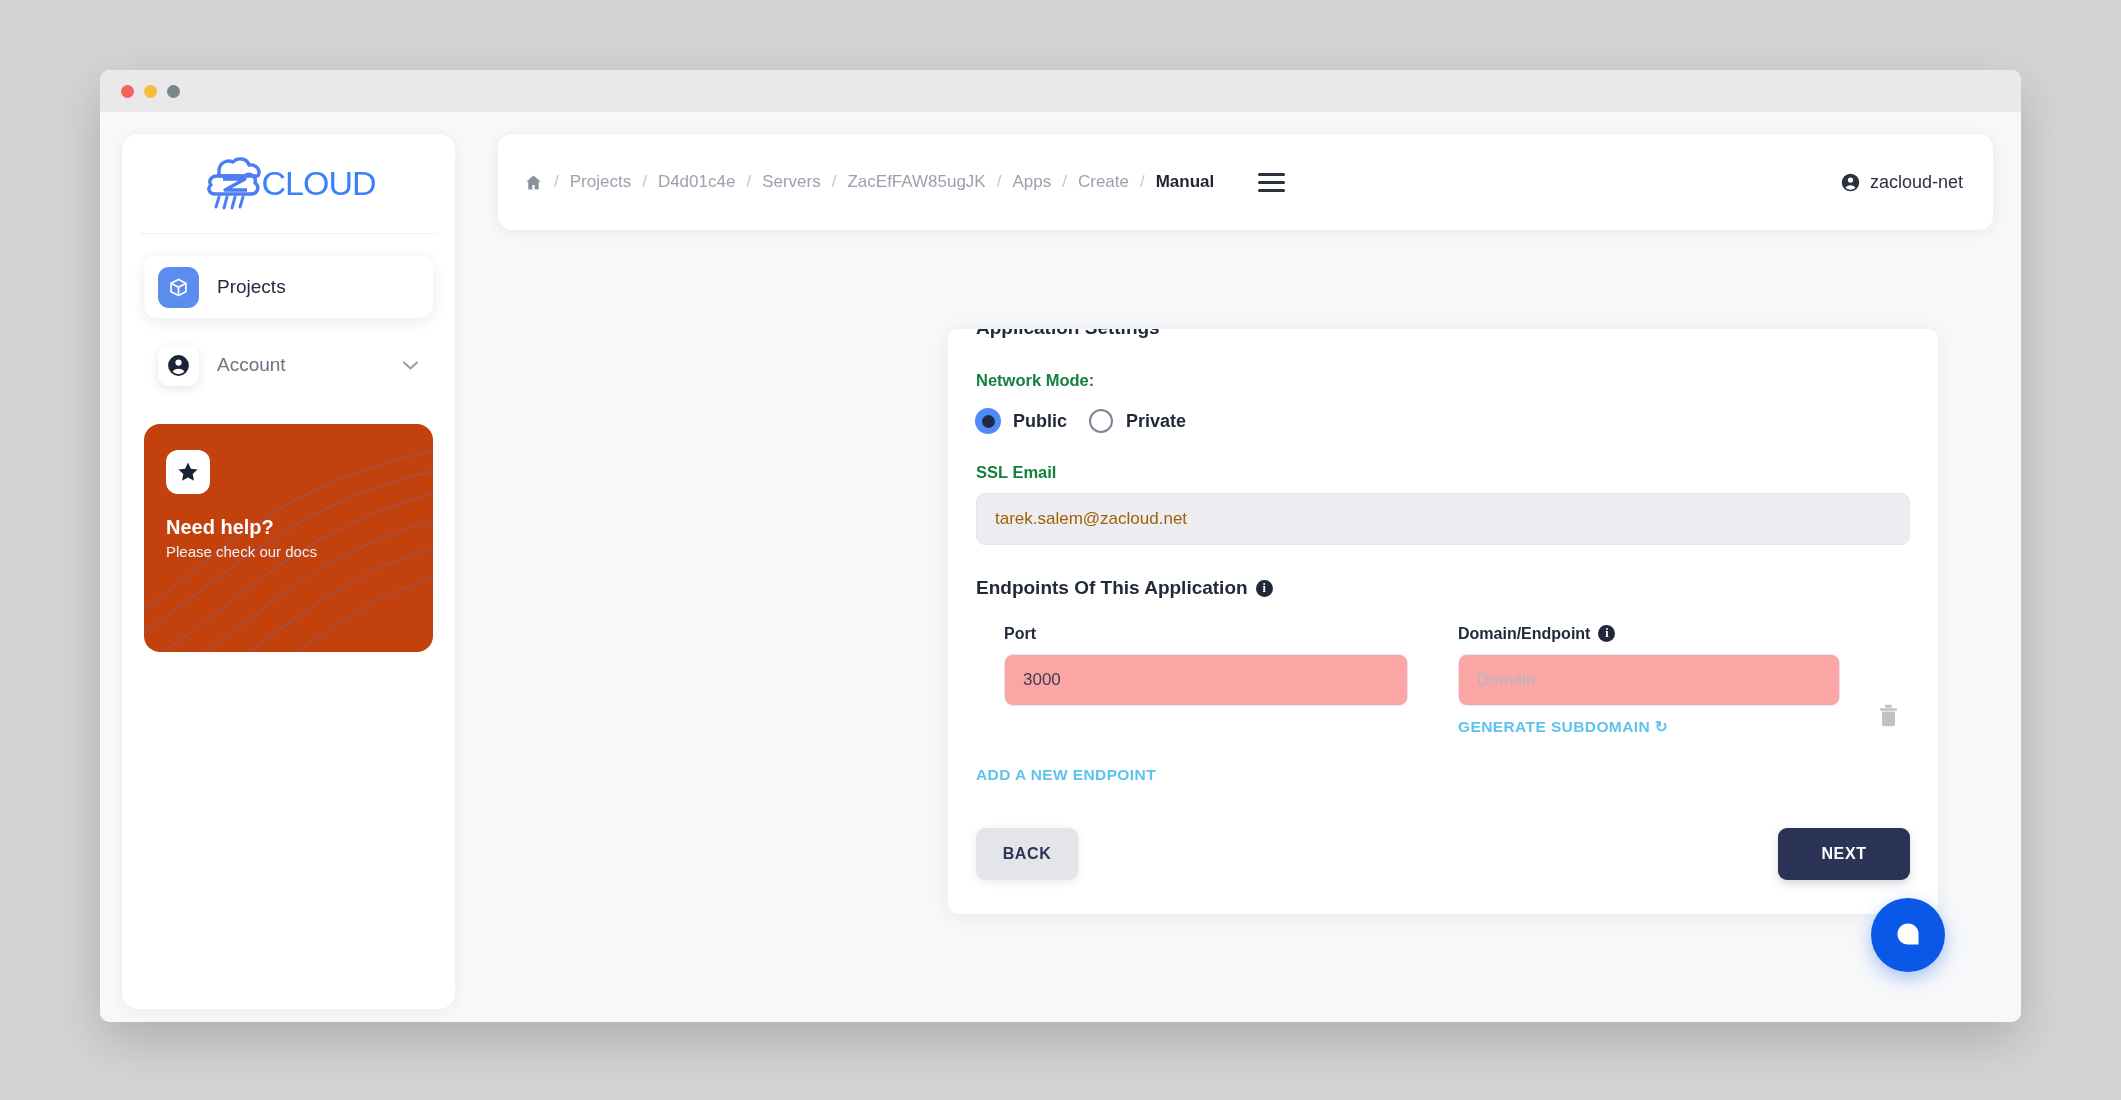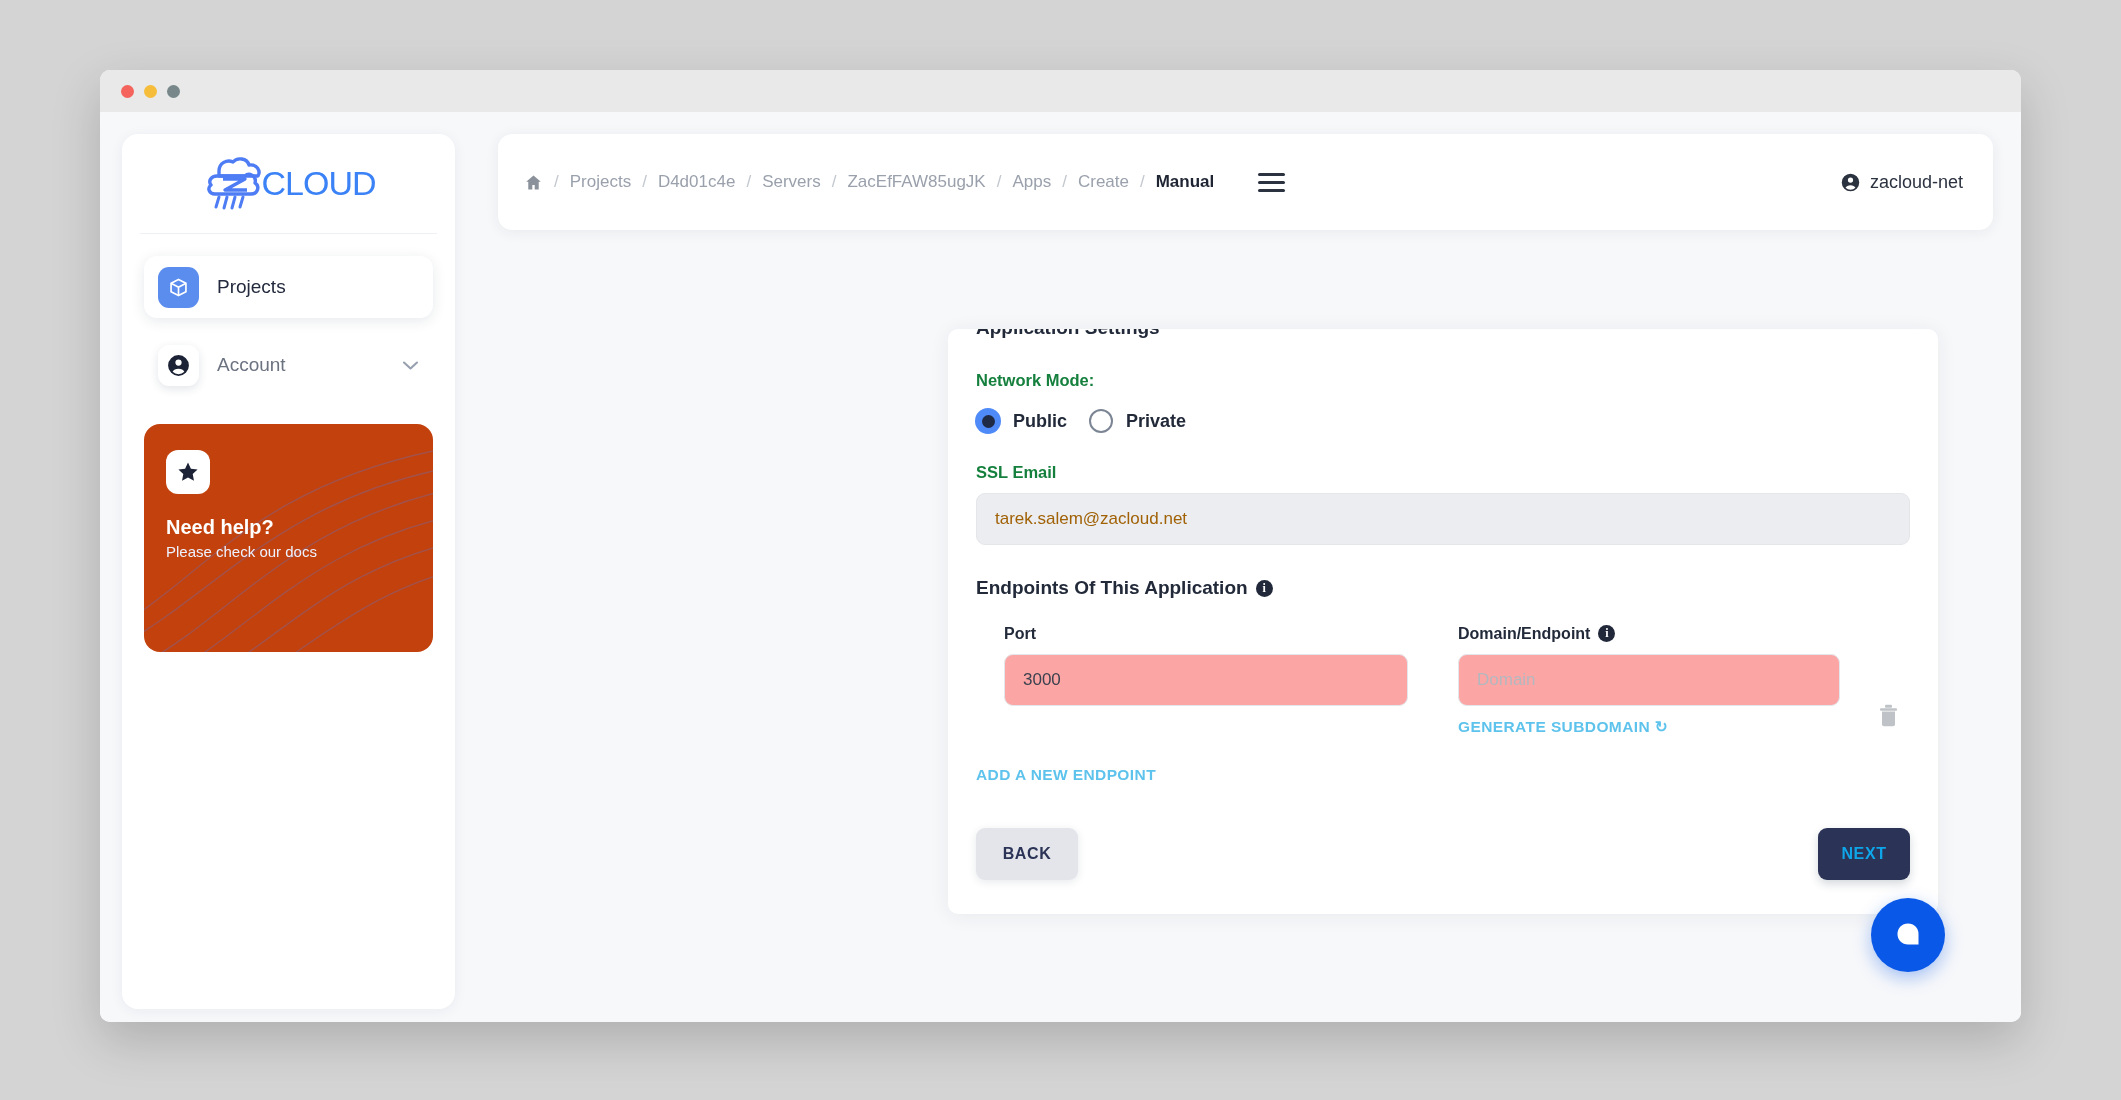--- a/index.html
+++ b/index.html
@@ -219,21 +219,21 @@
   }
   .link.add { color: #5ec3ec; margin-top: 30px; }
 
   .btn-row { display: flex; align-items: center; margin-top: 44px; }
   .btn {
     border: none; border-radius: 9px;
     font-family: inherit; font-size: 16px; font-weight: 700; letter-spacing: .6px;
     cursor: pointer;
   }
   .btn.back { background: #e3e5ea; color: #2b3357; width: 102px; height: 52px; box-shadow: 0 2px 8px rgba(18,38,63,.10); }
-  .btn.next { background: #2b3357; color: #0ea5e9; width: 92px; height: 52px; margin-left: auto; box-shadow: 0 4px 10px rgba(18,38,63,.18); }
+  .btn.next { background: #2b3357; color: #ffffff; width: 132px; height: 52px; margin-left: auto; box-shadow: 0 4px 10px rgba(18,38,63,.18); }
 
   
   .chat {
     position: absolute;
     right: 48px; bottom: 50px;
     width: 74px; height: 74px; border-radius: 50%;
     background: #0a58e8;
     display: flex; align-items: center; justify-content: center;
     box-shadow: 0 6px 18px rgba(10,88,232,.35);
     cursor: pointer;

